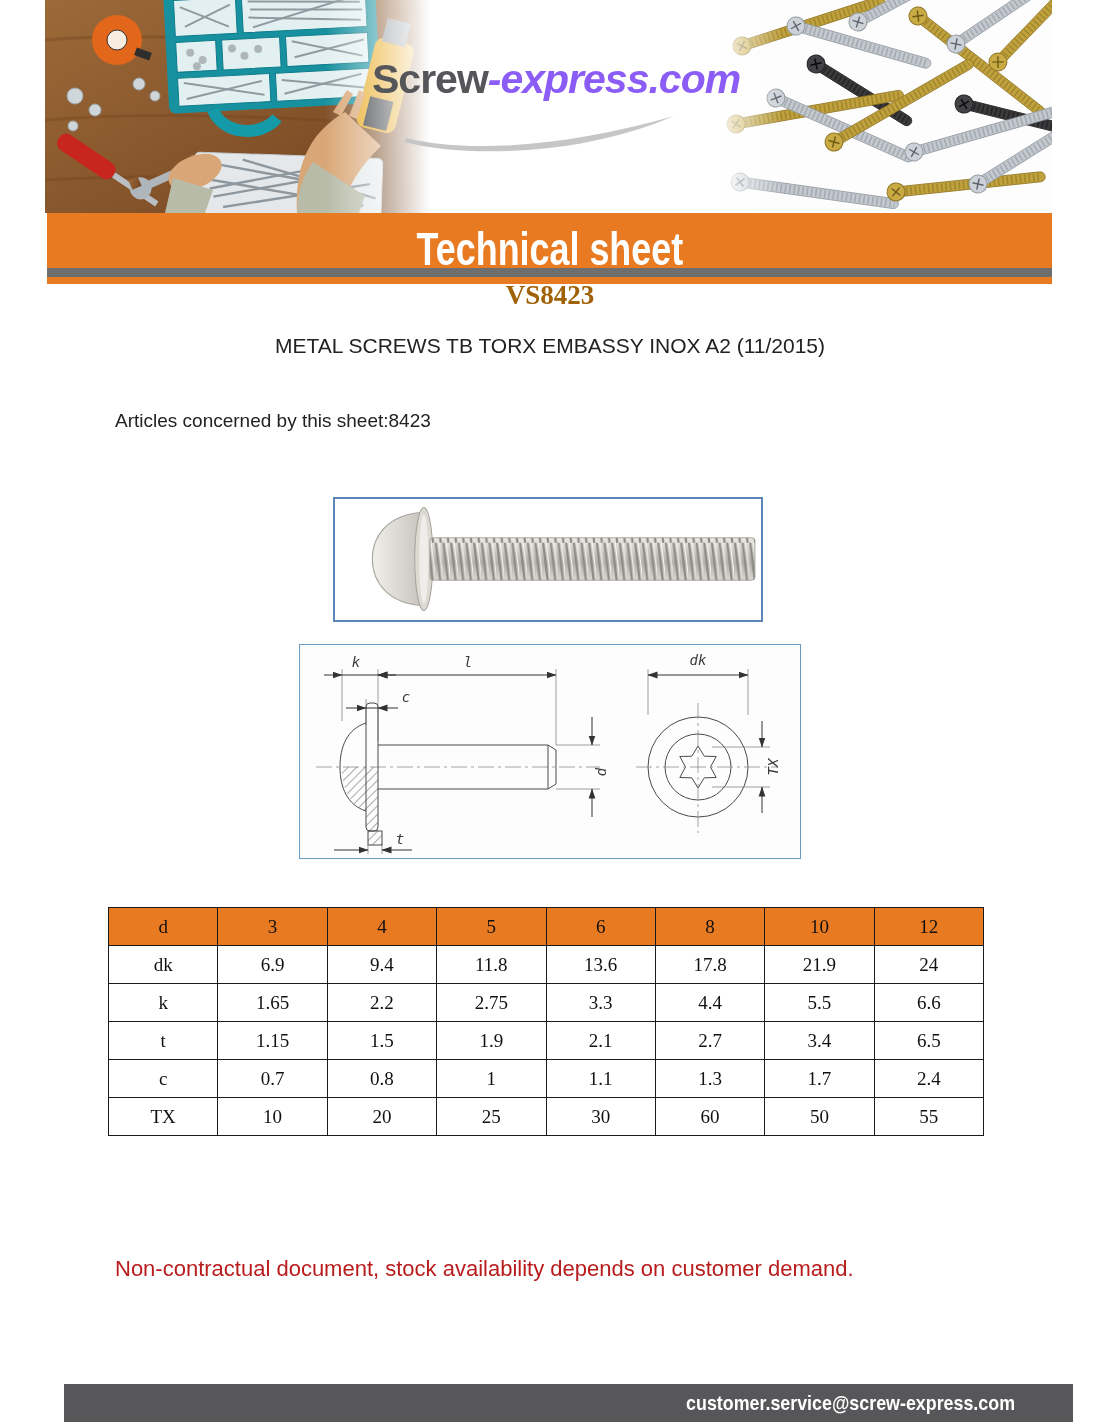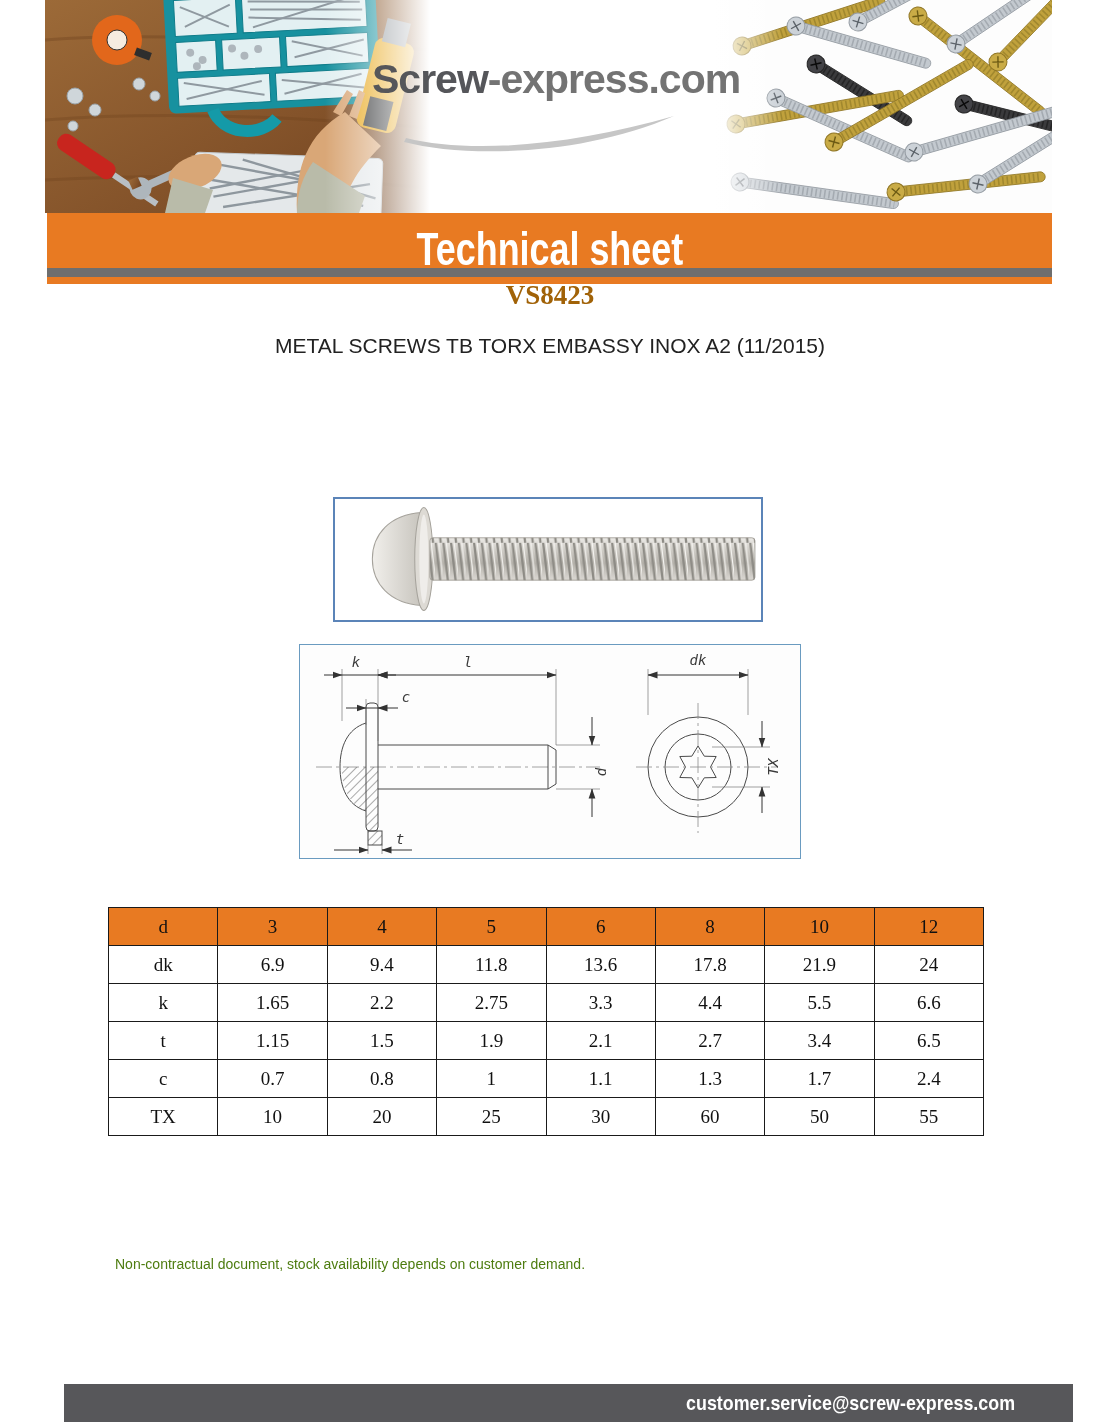--- a/index.html
+++ b/index.html
@@ -6,21 +6,21 @@
   .page{position:relative;width:1100px;height:1422px;background:#fff;overflow:hidden;
         font-family:"Liberation Sans",sans-serif;color:#1c1c1c;}
   .abs{position:absolute;}
 
   
   .photo-left{left:45px;top:0;width:385px;height:213px;}
   .photo-right{left:712px;top:0;width:340px;height:213px;}
   .logo{left:372px;top:56px;width:366px;height:118px;text-align:center;}
   .logo-text{font-size:41px;font-weight:700;letter-spacing:-1px;white-space:nowrap;}
   .logo-screw{color:#55565a;}
-  .logo-express{color:#737373;}
+  .logo-express{color:#8b5cf6;font-style:italic;}
   .swoosh{position:absolute;left:28px;top:56px;width:280px;height:40px;}
 
   
   .banner{left:47px;top:213px;width:1005px;height:71px;background:#e87a22;
           display:flex;align-items:center;justify-content:center;}
   .banner-title{color:#fff;font-weight:700;font-size:46px;line-height:1;
           transform:scaleX(0.78);letter-spacing:0;white-space:nowrap;}
   .strip{left:47px;top:268px;width:1005px;height:9px;background:#6e6e6e;}
 
   .doc-code{left:0;top:280px;width:1100px;text-align:center;
@@ -36,21 +36,21 @@
   .drawing-box svg{display:block;width:100%;height:100%;}
 
   
   .dim-table{left:108px;top:907px;width:876px;border-collapse:collapse;
              font-family:"Liberation Serif",serif;font-size:19px;color:#111;
              table-layout:fixed;}
   .dim-table th,.dim-table td{border:1px solid #1a1a1a;height:37px;text-align:center;
              font-weight:400;padding:0;}
   .dim-table th{background:#e87a22;}
 
-  .note{left:115px;top:1256px;font-size:14px;color:#4d7c0f;}
+  .note{left:115px;top:1256px;font-size:22px;color:#b91c1c;}
 
   .footer{left:44px;top:1384px;width:1009px;height:38px;background:#57575a;
           display:flex;align-items:center;justify-content:flex-end;margin-left:20px;}
   .footer-email{color:#fff;font-weight:700;font-size:21px;margin-right:58px;
           transform:scaleX(0.85);transform-origin:right center;white-space:nowrap;}
 
   .dim-label{font-family:"DejaVu Sans Mono",monospace;font-style:italic;font-size:14px;fill:#3a3a3a;}
 </style>
 </head>
 <body>
@@ -272,20 +272,21 @@
     </svg>
   </div>
 
   <div class="abs banner">
     <div class="banner-title">Technical sheet</div>
   </div>
   <div class="abs strip"></div>
 
   <div class="abs doc-code">VS8423</div>
   <div class="abs doc-title">METAL SCREWS TB TORX EMBASSY INOX A2 (11/2015)</div>
+  <div class="abs articles">Articles concerned by this sheet:8423</div>
 
   <div class="abs photo-box">
     <svg viewBox="0 0 422 117">
       <defs>
         <linearGradient id="shaftG" x1="0" y1="0" x2="0" y2="1">
           <stop offset="0" stop-color="#eceae6"></stop>
             <stop offset="0.35" stop-color="#c9c6c0"></stop>
           <stop offset="0.6" stop-color="#b4b1aa"></stop>
             <stop offset="1" stop-color="#dbd8d3"></stop>
         </linearGradient>

